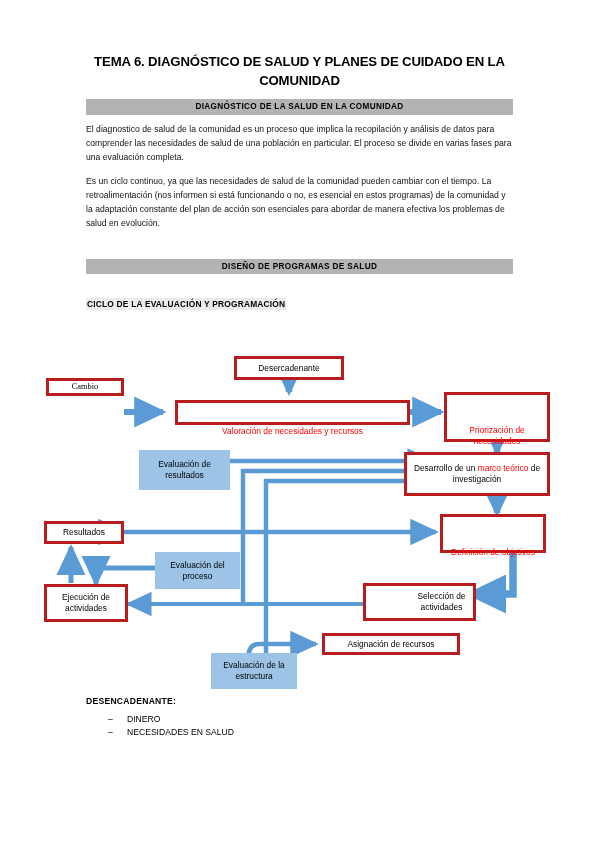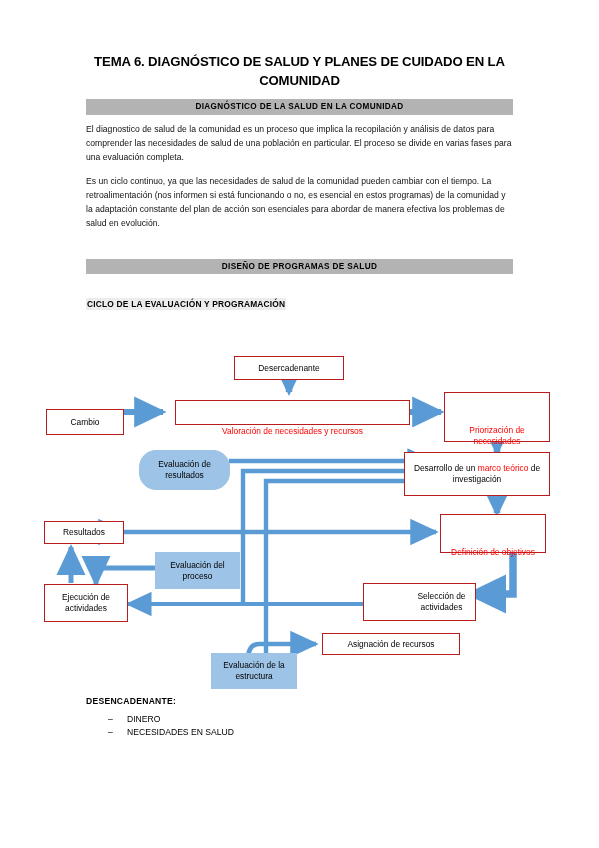--- a/index.html
+++ b/index.html
@@ -91,21 +91,21 @@
     align-items: center;
     justify-content: center;
     text-align: center;
     font-size: 8.4px;
     line-height: 1.28;
     font-family: "Liberation Sans", sans-serif;
     pointer-events: auto;
   }
   .node.white {
     background: #ffffff;
-    border: 1px solid #b91c1c;
+    border: 3px solid #b91c1c;
   }
   .node.blue {
     background: #9dc3e6;
     border: 1px solid #9dc3e6;
   }
   .node .t { padding: 0 3px; display: block; }
   .node.red .t { color: #ff0000; margin-top: 37px; }
   .node.mix .t { color: #000; }
   .node.mix .t em { color: #ff0000; font-style: normal; }
 
@@ -197,33 +197,33 @@
         <path d="M364,604 L128,604" stroke-width="4.2" marker-end="url(#ah)"></path>
 
         <path d="M248,660 Q248,644 259,644 L316,644" stroke-width="4.6" marker-end="url(#ah)"></path>
       </g>
     </svg>
 
     <div class="node white" style="left:234px;top:356px;width:110px;height:24px;">
       <span class="t">Desercadenante</span>
     </div>
 
-    <div class="node white" style="left:46px;top:409px;width:78px;height:26px;">
+    <div class="node white" style="left:46px;top:378px;width:78px;height:18px;font-family:Liberation Serif, serif;">
       <span class="t">Cambio</span>
     </div>
 
     <div class="node white red" style="left:175px;top:400px;width:235px;height:25px;">
       <span class="t">Valoración de necesidades y recursos</span>
     </div>
 
     <div class="node white red" style="left:444px;top:392px;width:106px;height:50px;">
       <span class="t">Priorización de necesidades</span>
     </div>
 
-    <div class="node blue" style="left:139px;top:450px;width:91px;height:40px;border-radius:17px;">
+    <div class="node blue" style="left:139px;top:450px;width:91px;height:40px;">
       <span class="t">Evaluación de resultados</span>
     </div>
 
     <div class="node white mix" style="left:404px;top:452px;width:146px;height:44px;">
       <span class="t"><span>Desarrollo de un </span><em>marco teórico</em><span> de investigación</span></span>
     </div>
 
     <div class="node white" style="left:44px;top:521px;width:80px;height:23px;">
       <span class="t">Resultados</span>
     </div>

